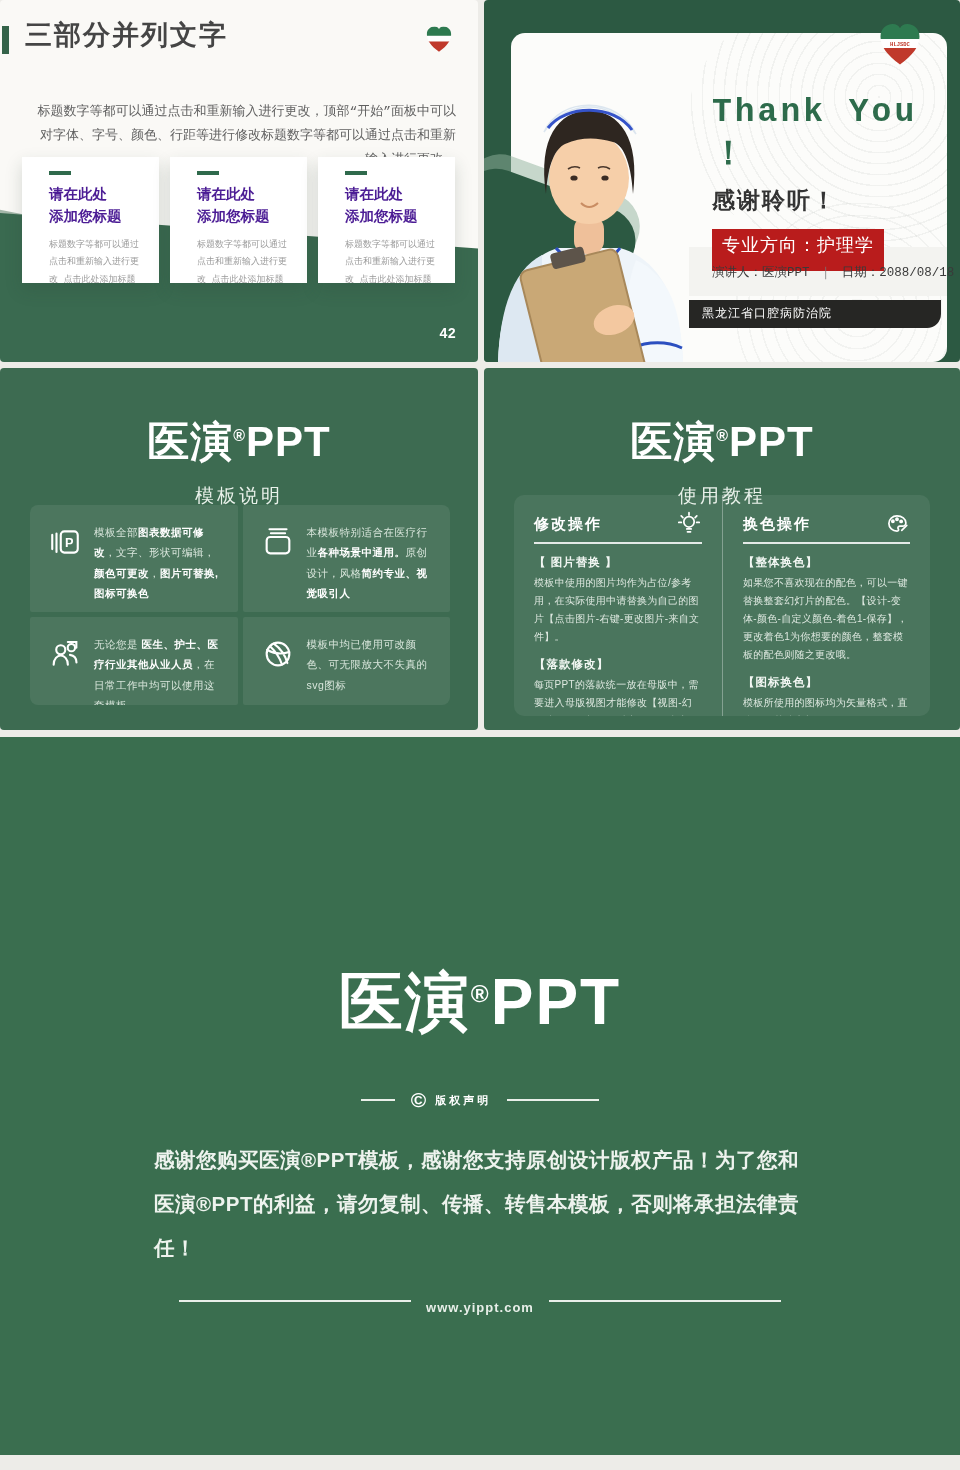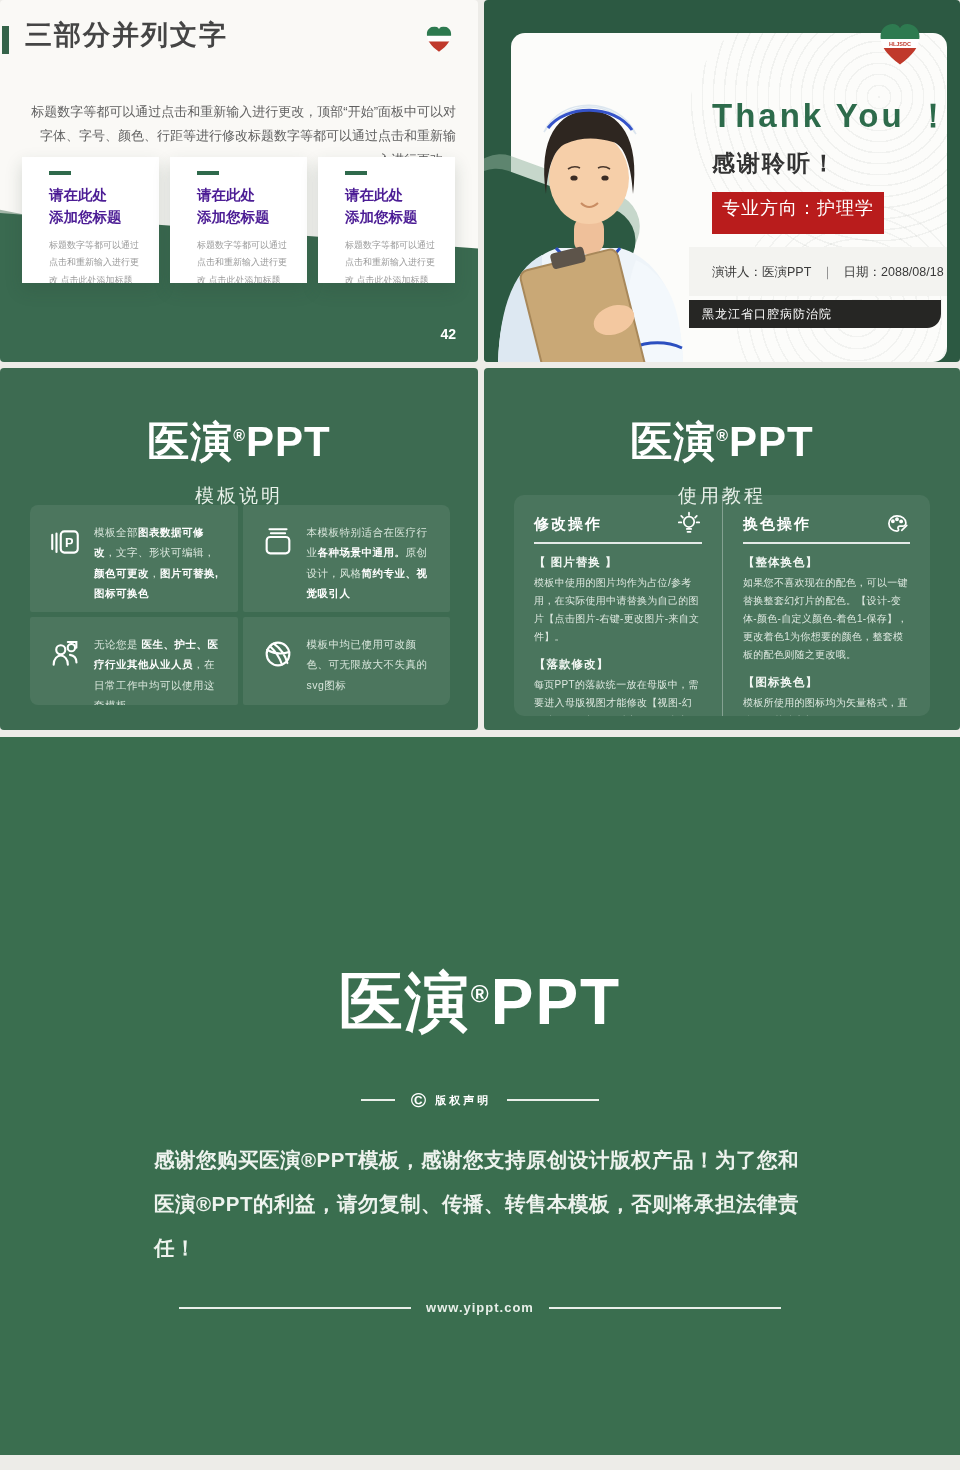--- a/index.html
+++ b/index.html
@@ -1,21 +1,21 @@
 <!DOCTYPE html>
 <html><head>
 <meta charset="utf-8">
 <style>
   * { margin:0; padding:0; box-sizing:border-box; }
   html,body { background:#edece8; }
   body { font-family:"Liberation Sans", sans-serif; }
   .page { position:relative; width:960px; height:1470px; background:#edece8; overflow:hidden; }
 
   
-  .row1 { position:absolute; left:0; top:0; width:839px; height:362px; }
+  .row1 { position:absolute; left:0; top:0; width:839px; height:362px;font-family:Liberation Mono, monospace; }
   .row2 { position:absolute; left:0; top:368px; width:960px; height:362px; }
   .bottom { position:absolute; left:0; top:737px; width:960px; height:718px; background:#3a6e4f; text-align:center; }
 
   .slide { position:absolute; top:0; height:362px; border-radius:4px; overflow:hidden; }
 
   
   .slide1 { left:0; width:478px; background:#faf9f6; }
   .s1-bar { position:absolute; left:2px; top:26px; width:7px; height:28px; background:#35634a; }
   .s1-title { position:absolute; left:25px; top:17px; font-size:27px; color:#454545; letter-spacing:2px; }
   .s1-intro { position:absolute; left:30px; top:100px; width:426px; font-size:13px; color:#606060; line-height:1.85;text-align:right; }
@@ -93,21 +93,21 @@
   .b-logo { padding-top:222px; }
   .b-logo .brand { font-size:64px; letter-spacing:2px; }
   .b-copy-head { margin-top:42px; display:flex; align-items:center; justify-content:center; color:#fff; }
   .b-line { height:0; border-top:2px solid #e9efe9; }
   .b-line.l1 { width:34px; margin-right:16px; }
   .b-line.l2 { width:92px; margin-left:16px; }
   .b-c-icon { font-size:21px; font-weight:700; margin-right:9px; color:#fff; }
   .b-copy-title { font-size:11px; font-weight:700; letter-spacing:3px; }
   .b-copy-text { width:652px; margin:26px auto 0; text-align:left; font-size:20.5px; color:#eef3ee;
                  line-height:2.15; letter-spacing:.5px; font-weight:700; }
-  .b-foot { margin-top:30px; display:flex; align-items:center; justify-content:center; gap:15px; }
+  .b-foot { margin-top:30px; display:flex; justify-content:center; gap:15px; }
   .b-foot .b-line { width:232px; }
   .b-url { font-size:13px; font-weight:700; color:#e8efe9; letter-spacing:1px; }
 </style>
 </head>
 <body>
 
 <div class="page">
 
   <div class="row1">
 

